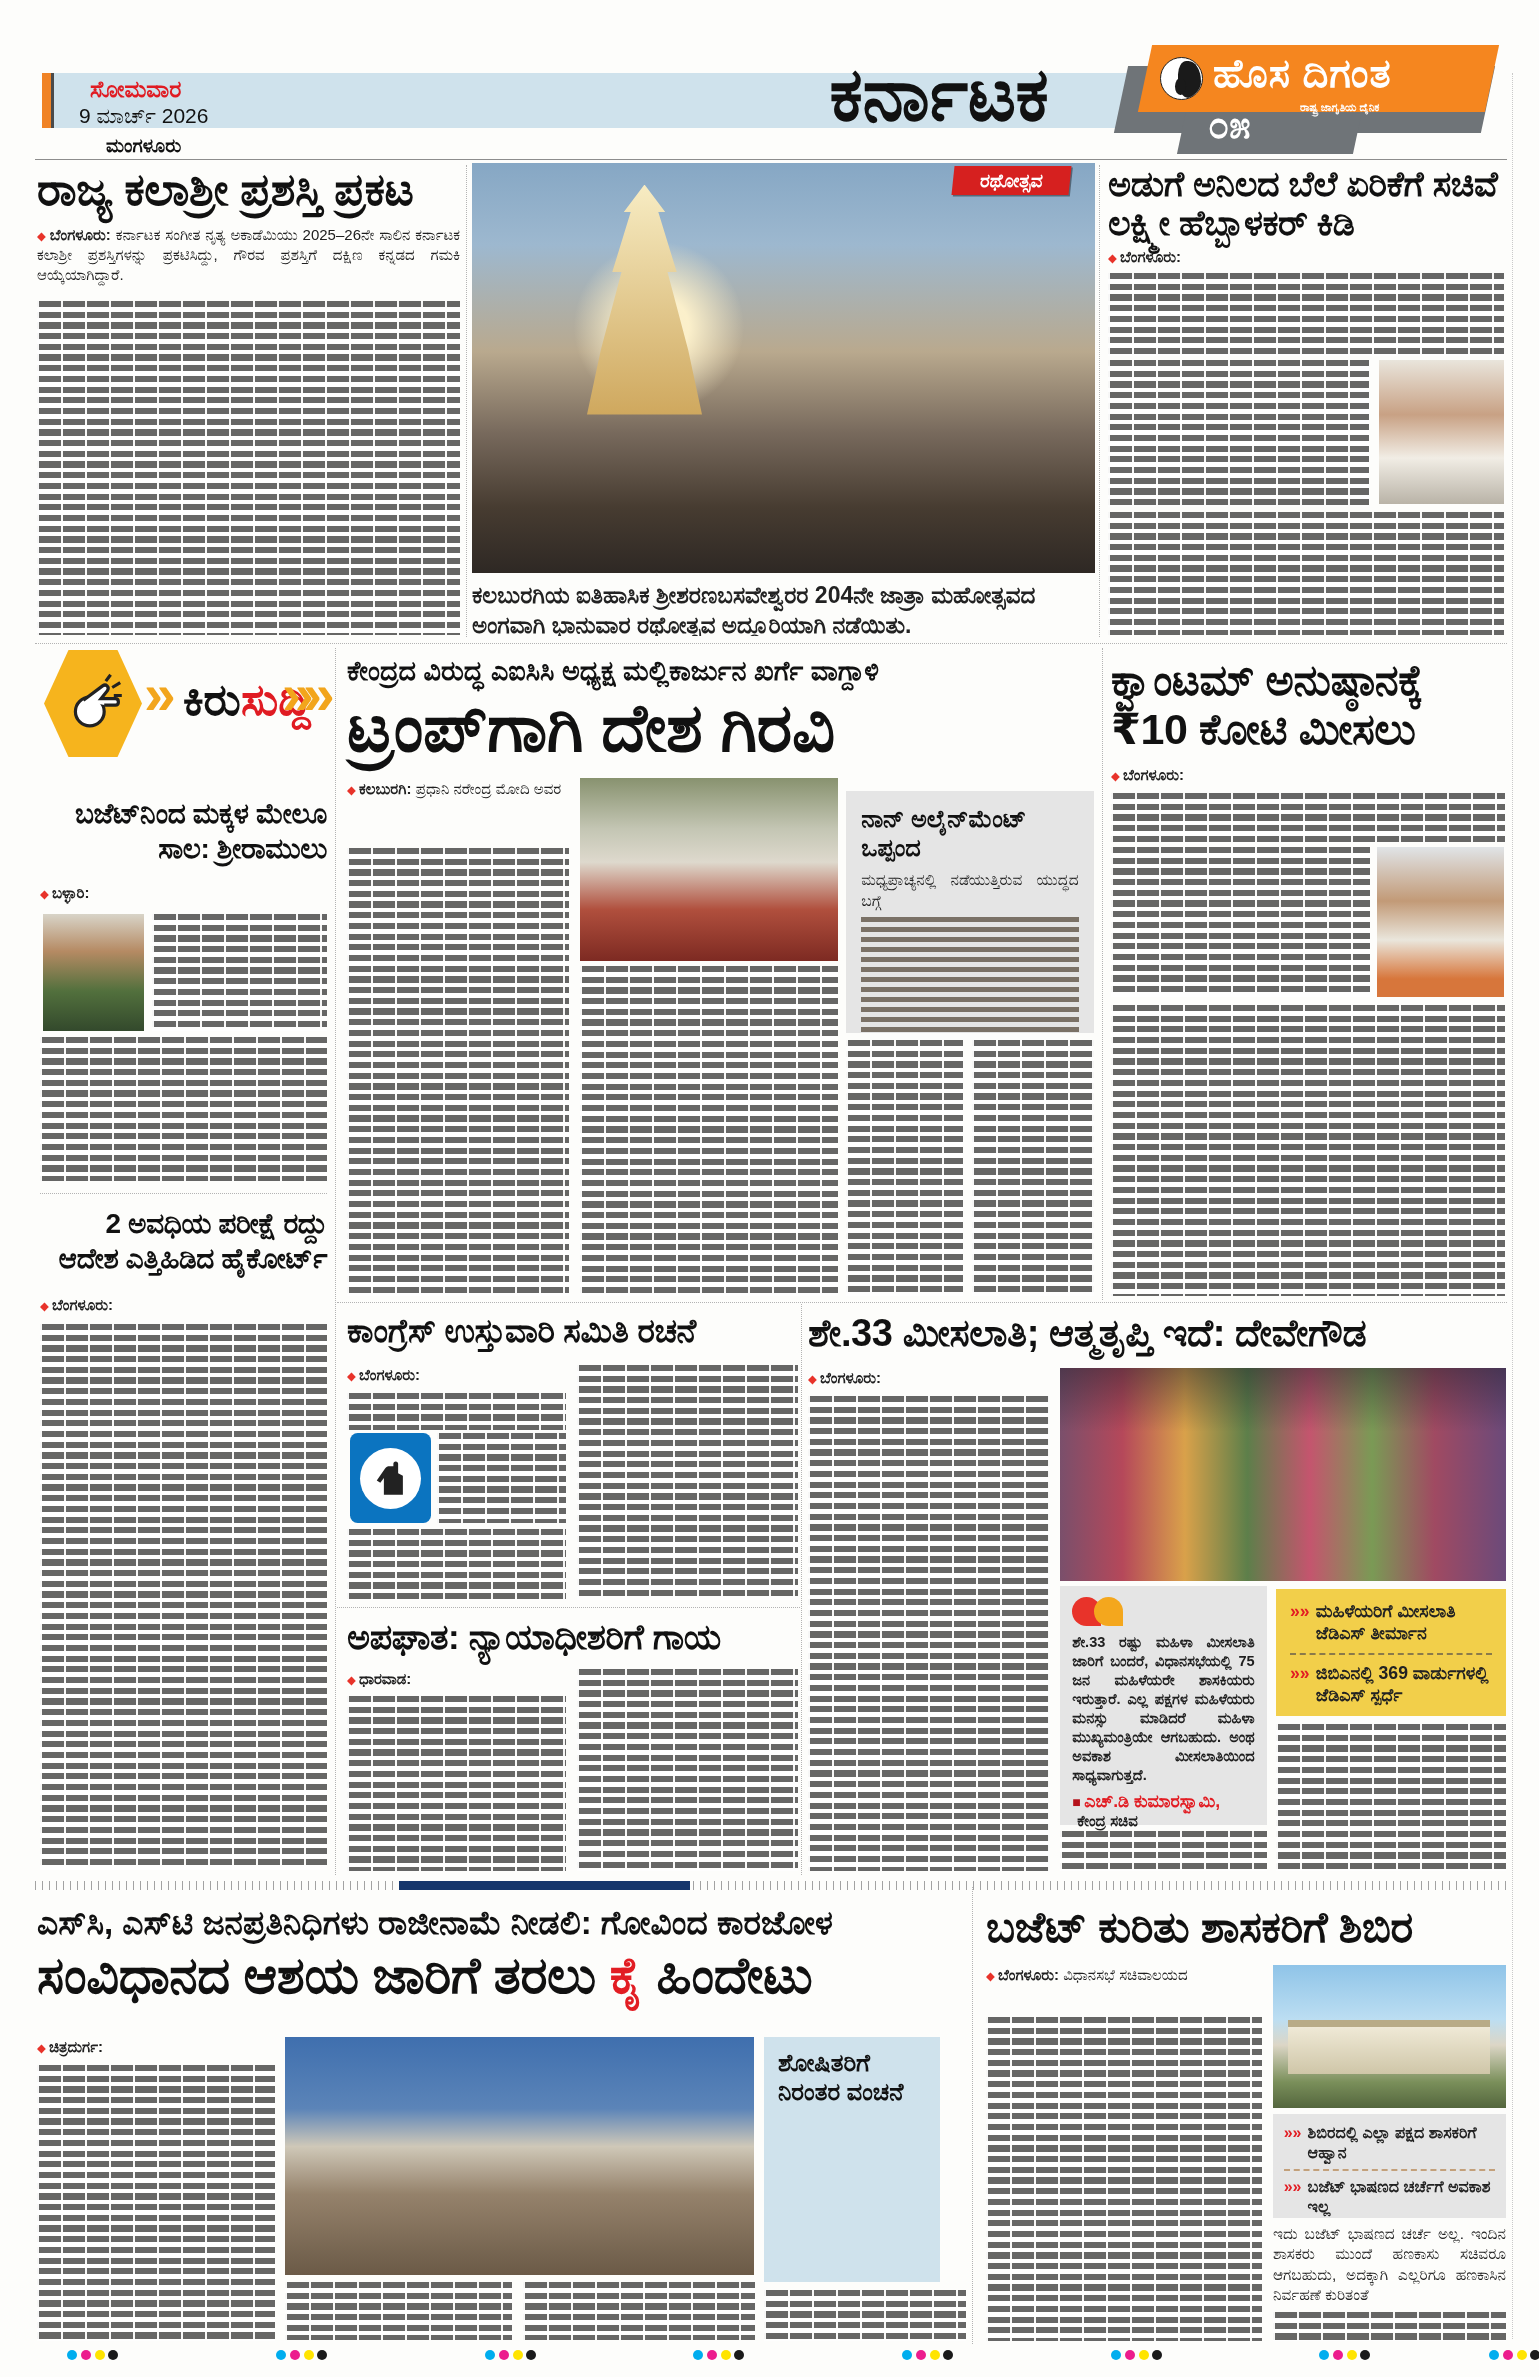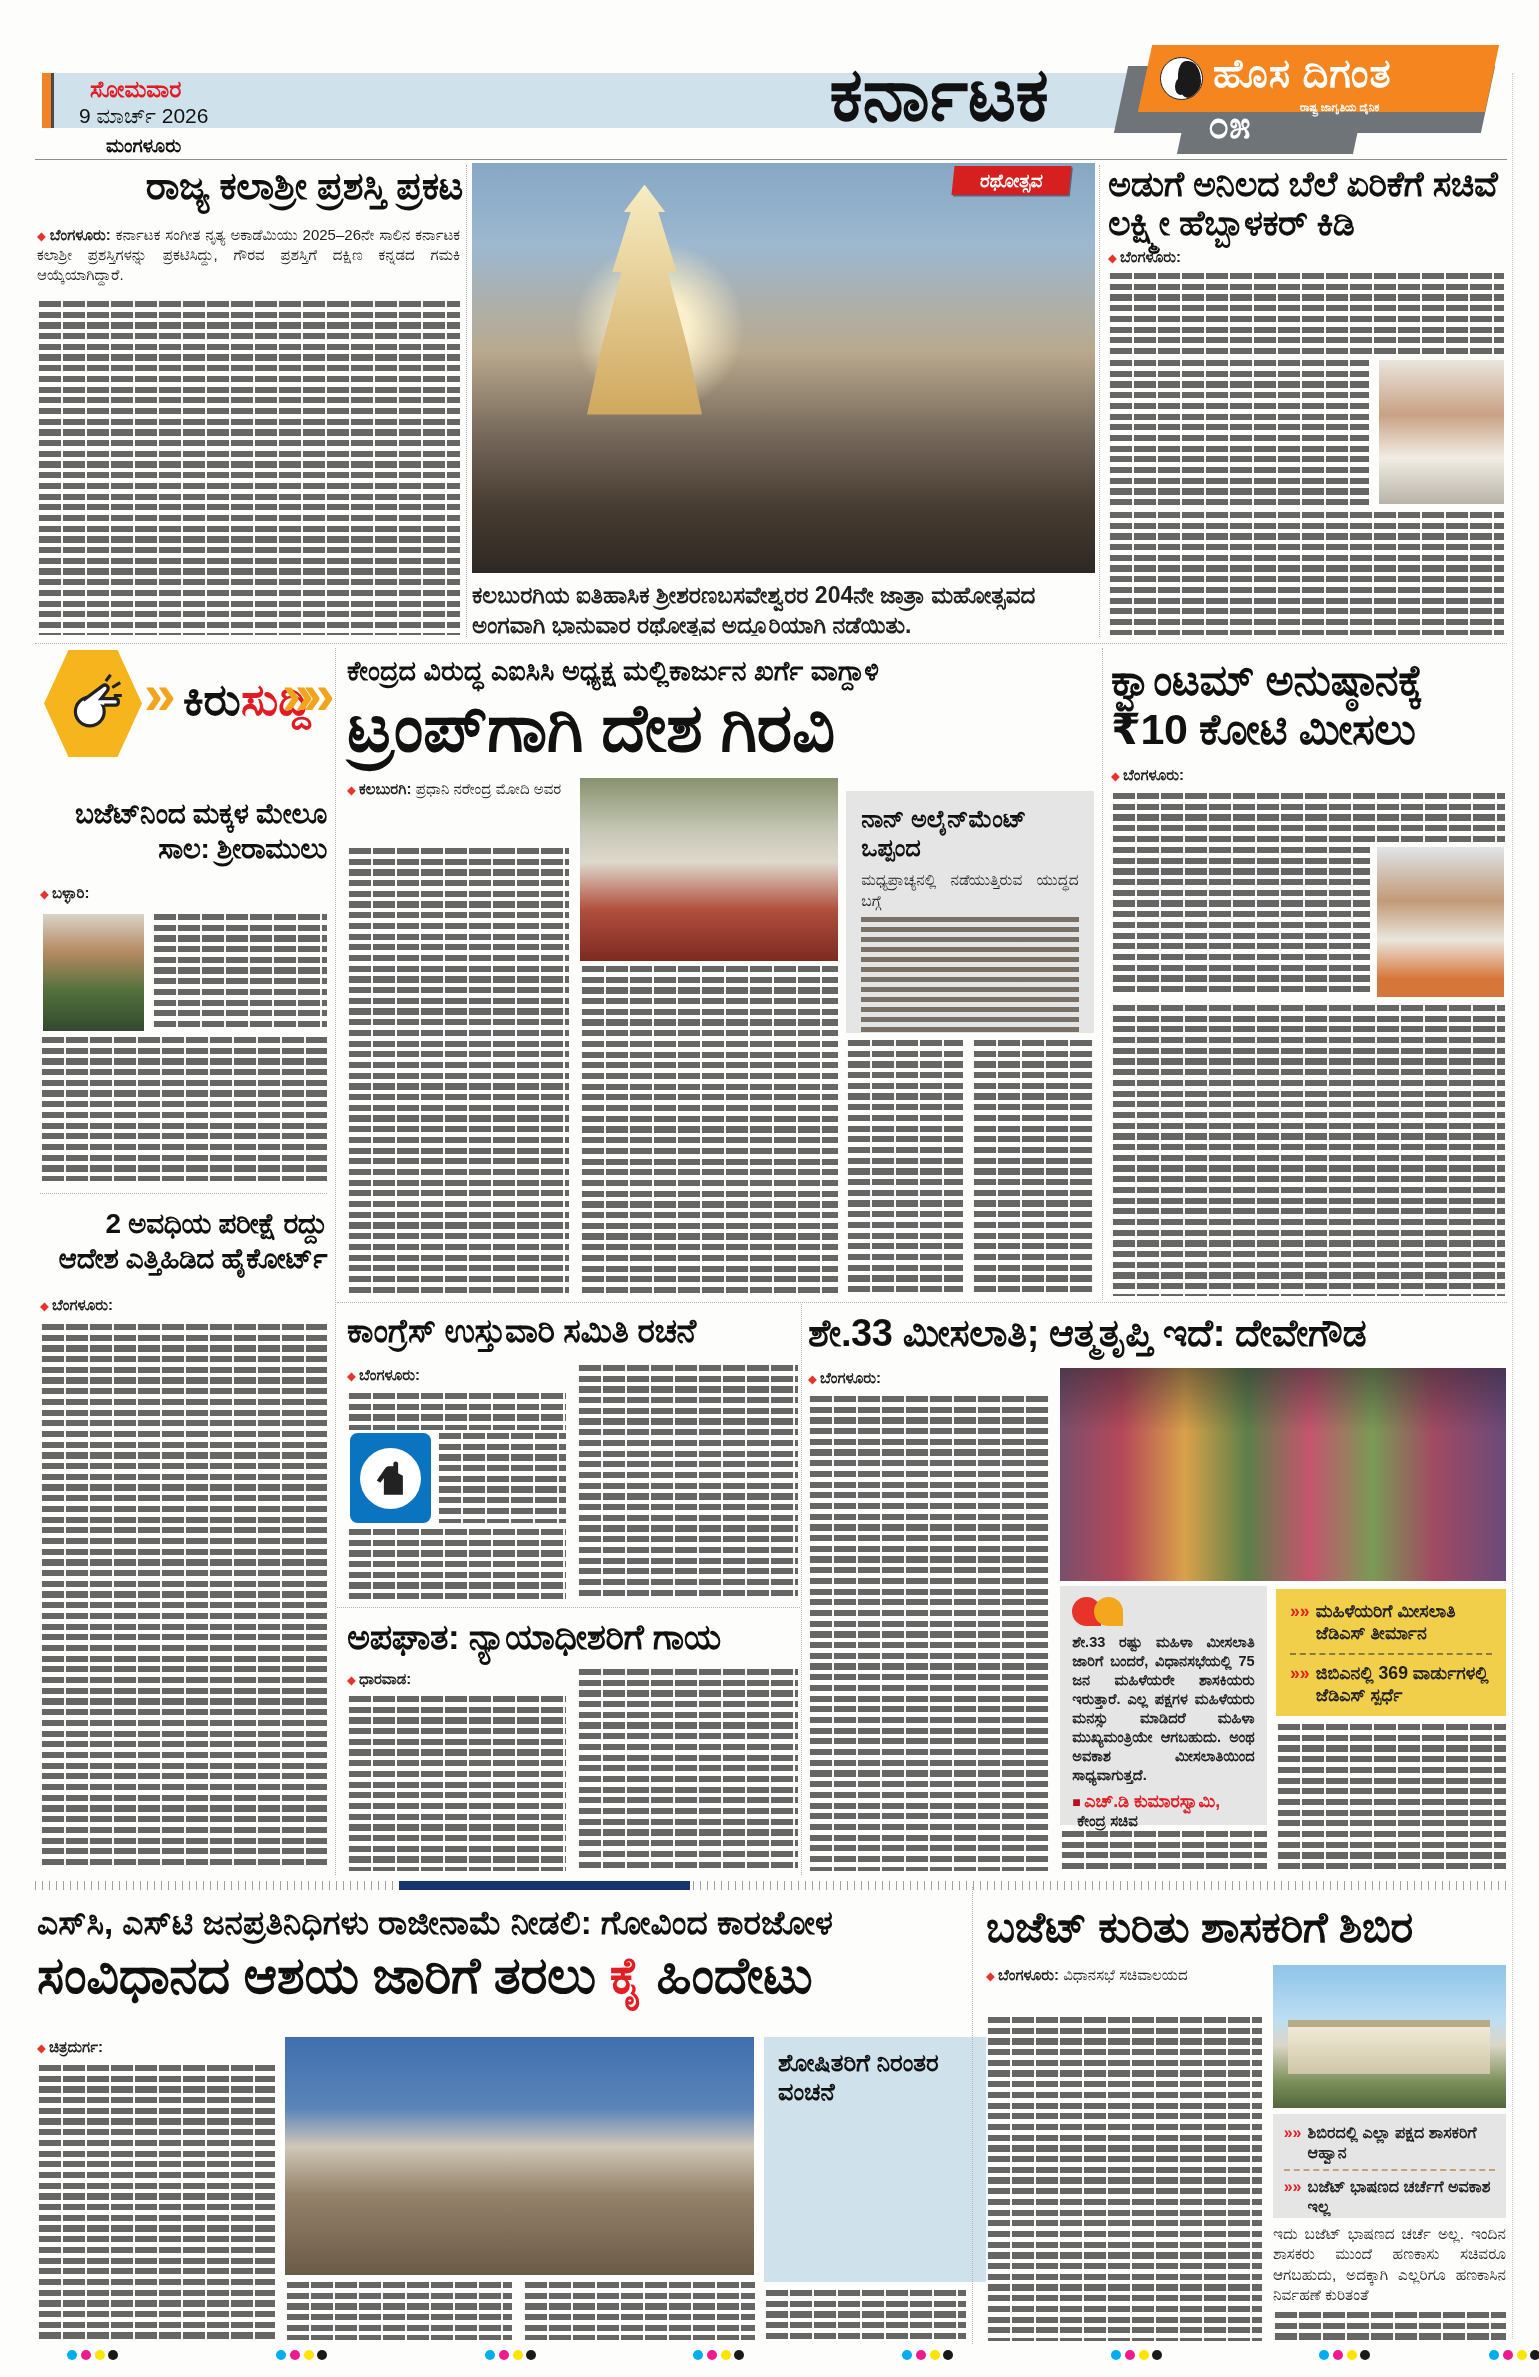--- a/index.html
+++ b/index.html
@@ -74,21 +74,21 @@
       <div style="position:absolute;left:17px;top:3.1px;width:23px;height:37px;background:#1a1a1a;border-radius:40% 60% 50% 50%;"></div>
       <div style="position:absolute;left:14px;top:20px;width:10.7px;height:17px;background:#1a1a1a;border-radius:50%;"></div>
     </div>
     <div class="abs" style="left:97px;top:14px;width:276px;font-size:40px;font-weight:900;color:#fff;letter-spacing:0.8px;">ಹೊಸ ದಿಗಂತ</div>
     <div class="abs" style="left:184px;top:64px;font-size:10.7px;font-weight:bold;color:#fff;">ರಾಷ್ಟ್ರ ಜಾಗೃತಿಯ ದೈನಿಕ</div>
     <div class="abs" style="left:92px;top:67px;font-size:38px;font-weight:900;color:#fff;">೦೫</div>
   </div>
 
   <div class="abs solidh" style="left:35px;top:159px;width:1472px;"></div>
 
-  <div class="abs hl" style="left:37px;top:166px;width:426px;font-size:38px;text-align:right;">ರಾಜ್ಯ ಕಲಾಶ್ರೀ ಪ್ರಶಸ್ತಿ ಪ್ರಕಟ</div>
+  <div class="abs hl" style="left:37px;top:166px;width:426px;font-size:45px;">ರಾಜ್ಯ ಕಲಾಶ್ರೀ ಪ್ರಶಸ್ತಿ ಪ್ರಕಟ</div>
   <p class="abs bd" style="left:37px;top:225px;width:423px;height:71px;overflow:hidden;">
     <span class="dia">◆</span><span class="dl">ಬೆಂಗಳೂರು:</span>
     <span>ಕರ್ನಾಟಕ ಸಂಗೀತ ನೃತ್ಯ ಅಕಾಡೆಮಿಯು 2025–26ನೇ ಸಾಲಿನ ಕರ್ನಾಟಕ ಕಲಾಶ್ರೀ ಪ್ರಶಸ್ತಿಗಳನ್ನು ಪ್ರಕಟಿಸಿದ್ದು, ಗೌರವ ಪ್ರಶಸ್ತಿಗೆ ದಕ್ಷಿಣ ಕನ್ನಡದ ಗಮಕಿ ಆಯ್ಕೆಯಾಗಿದ್ದಾರೆ.</span>
   </p>
   <div class="abs fill" style="left:37px;top:301px;width:423px;height:334px;"></div>
 
   <div class="abs dotv" style="left:466px;top:165px;height:472px;"></div>
 
   <div class="abs photo photo-temple" style="left:472px;top:163px;width:623px;height:410px;">
     <div class="abs tower" style="left:115px;top:21.5px;width:115px;height:230px;"></div>
@@ -239,21 +239,21 @@
 
   <div class="abs hl" style="left:37px;top:1948px;width:930px;font-size:51px;">
     <span>ಸಂವಿಧಾನದ ಆಶಯ ಜಾರಿಗೆ ತರಲು </span><span style="color:#e21d23;">ಕೈ</span><span> ಹಿಂದೇಟು</span>
   </div>
   <div class="abs kick" style="left:37px;top:1904px;width:930px;font-size:33px;">ಎಸ್‌ಸಿ, ಎಸ್‌ಟಿ ಜನಪ್ರತಿನಿಧಿಗಳು ರಾಜೀನಾಮೆ ನೀಡಲಿ: ಗೋವಿಂದ ಕಾರಜೋಳ</div>
   <p class="abs bd" style="left:37px;top:2037px;width:238px;">
     <span class="dia">◆</span><span class="dl">ಚಿತ್ರದುರ್ಗ:</span>
   </p>
   <div class="abs fill" style="left:37px;top:2065px;width:238px;height:276px;"></div>
   <div class="abs photo photo-stage" style="left:285px;top:2037px;width:469px;height:238px;"></div>
-  <div class="abs boxblue" style="left:764px;top:2037px;width:222px;height:245px;padding:12.3px 14px;">
+  <div class="abs boxblue" style="left:764px;top:2037px;width:176px;height:245px;padding:12.3px 14px;">
     <div style="font-size:24px;font-weight:900;line-height:1.2;color:#111;">ಶೋಷಿತರಿಗೆ ನಿರಂತರ ವಂಚನೆ</div>
   </div>
   <div class="abs fill" style="left:285px;top:2282px;width:227px;height:58px;"></div>
   <div class="abs fill" style="left:523px;top:2282px;width:232px;height:58px;"></div>
   <div class="abs fill" style="left:764px;top:2290px;width:202px;height:51px;"></div>
 
   <div class="abs dotv" style="left:972px;top:1887px;height:457px;"></div>
 
   <div class="abs hl" style="left:986px;top:1904px;width:522px;font-size:43px;">ಬಜೆಟ್ ಕುರಿತು ಶಾಸಕರಿಗೆ ಶಿಬಿರ</div>
   <p class="abs bd" style="left:986px;top:1965px;width:276px;height:48px;overflow:hidden;">

